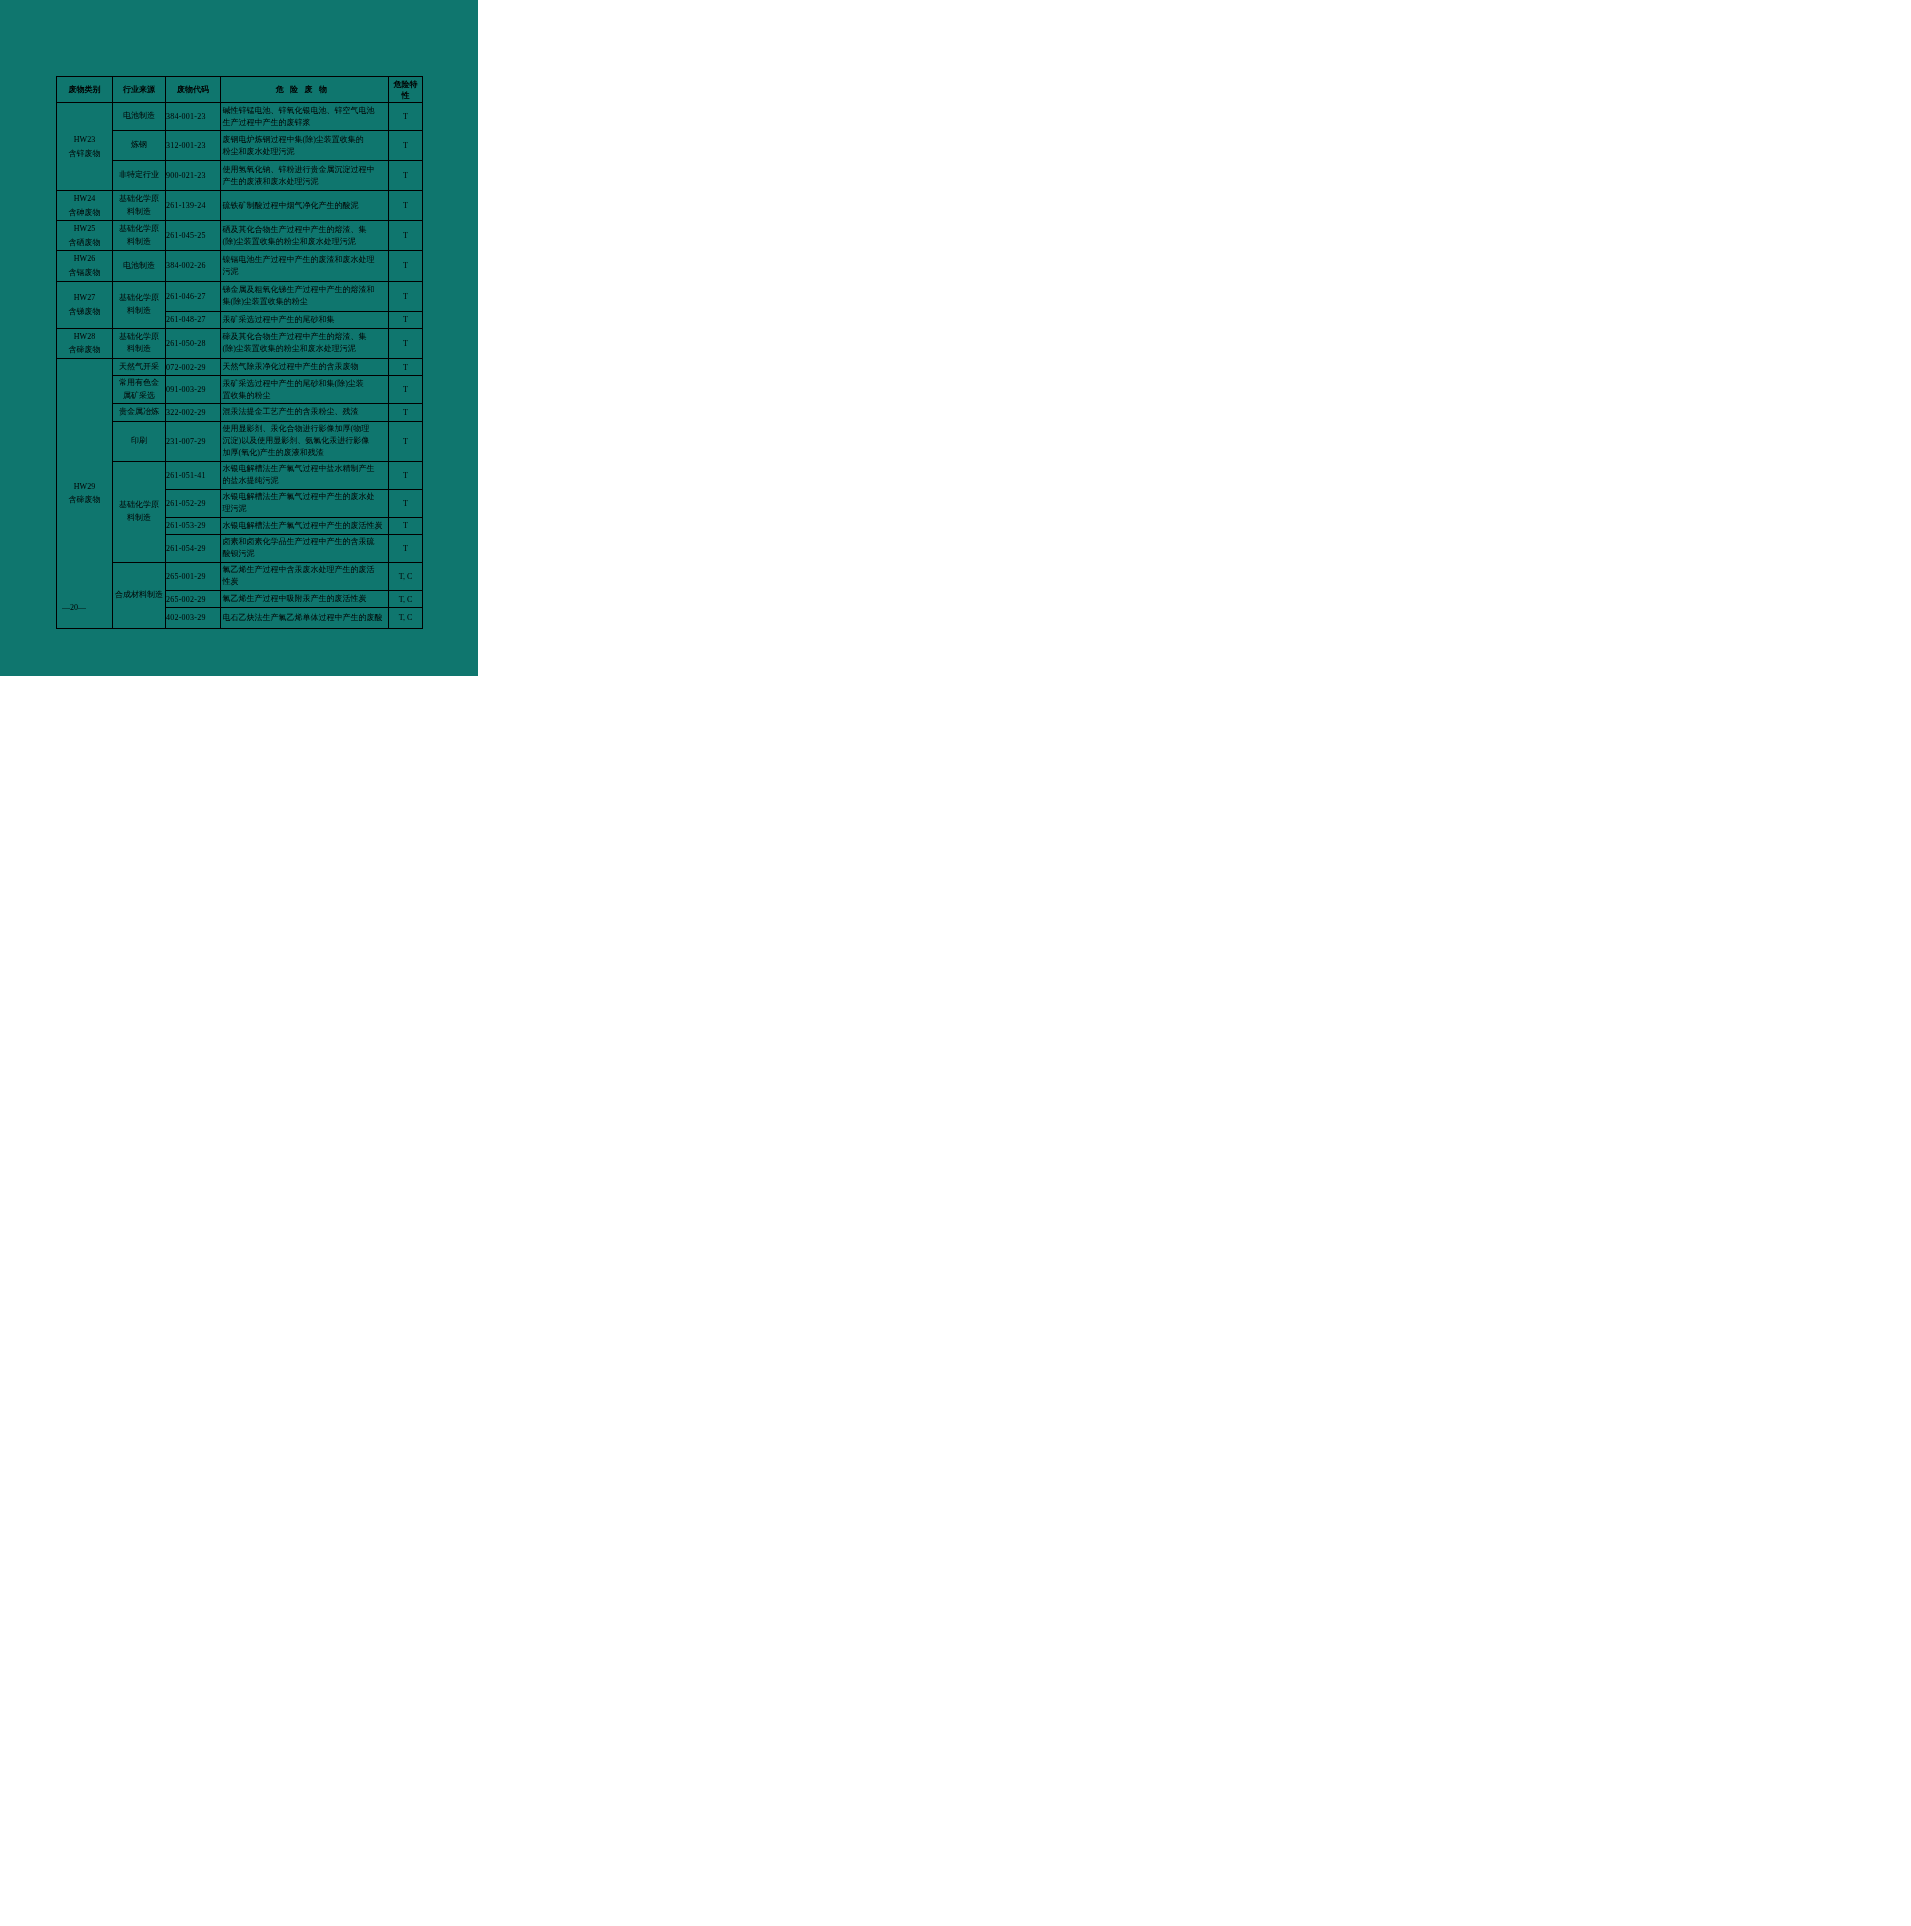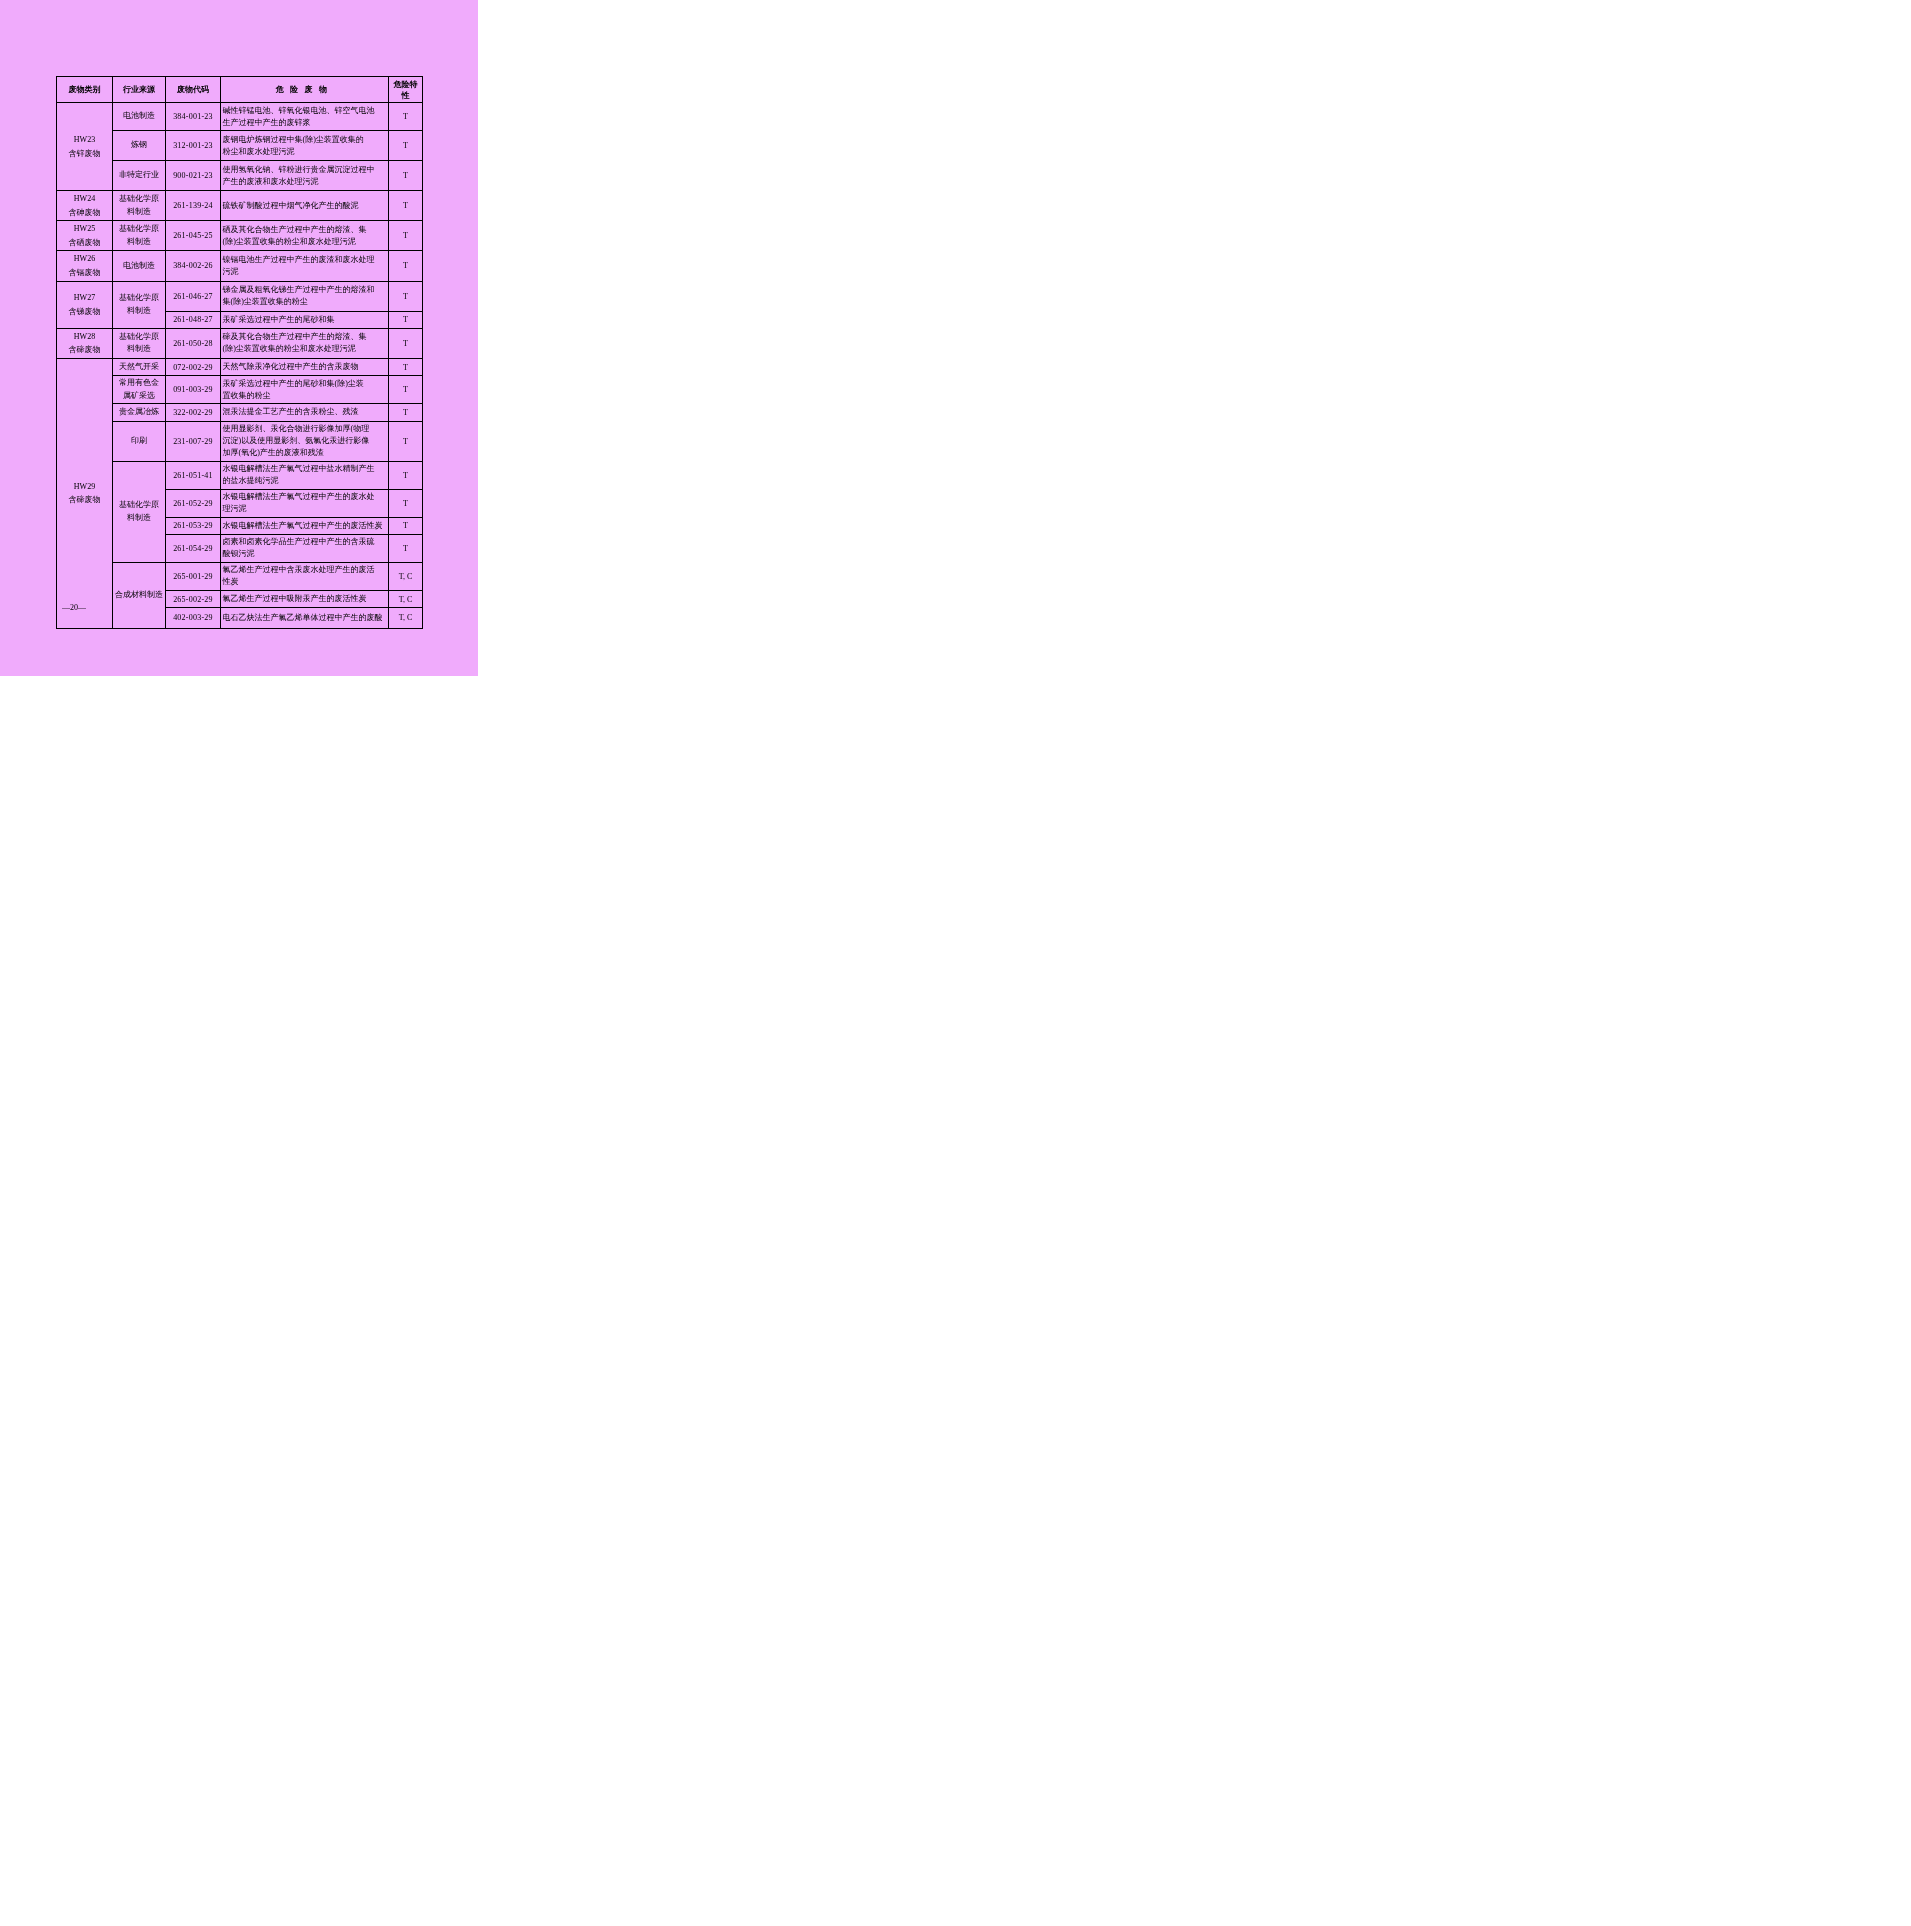--- a/index.html
+++ b/index.html
@@ -1,20 +1,20 @@
 <!DOCTYPE html>
 <html style="font-size:6.2px"><head>
 <meta charset="utf-8">
 <style>
   html, body { margin: 0; padding: 0; background: #ffffff; }
   .page {
     position: relative;
     width: 478px;
     height: 676px;
-    background: #f0abfc;
+    background: #0f766e;
     color: #000000;
     font-family: "Liberation Serif", "DejaVu Serif", serif;
     overflow: hidden;
     text-decoration: underline;
   }
   table.waste-table {
     position: absolute;
     left: 56px;
     top: 76px;
     width: 366px;
@@ -40,21 +40,21 @@
   tr.gs td { border-top: 1.2px solid #000; }
   td.cat { text-align: center; padding: 1px; }
   .cat-line { line-height: 1.7; }
   td.ind {
     text-align: center;
     white-space: pre-line;
     line-height: 1.55;
     padding: 0.8px 0;
   }
   td.code {
-    text-align: center;
+    text-align: left;
     white-space: nowrap;
     letter-spacing: 0.03em;
     padding: 0.8px 0;
   }
   td.desc {
     text-align: left;
     white-space: pre-line;
     line-height: 1.5;
     padding: 1.5px 1.5px;
   }

